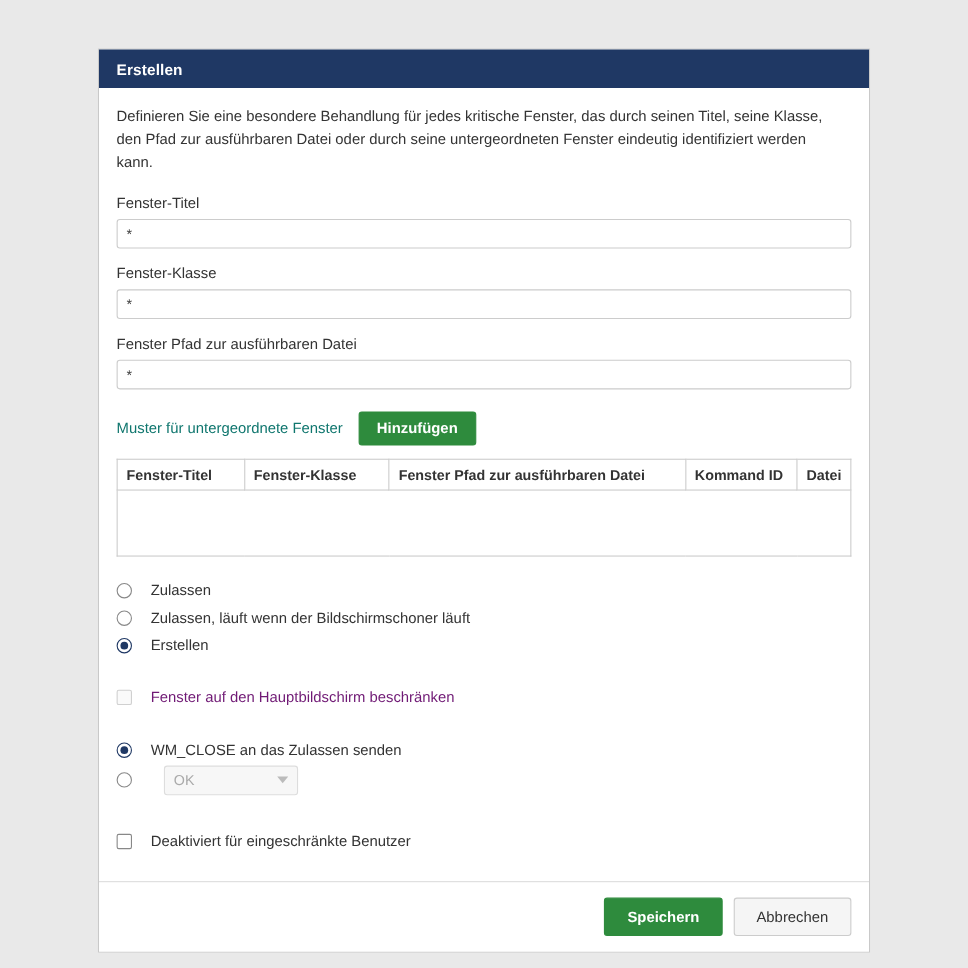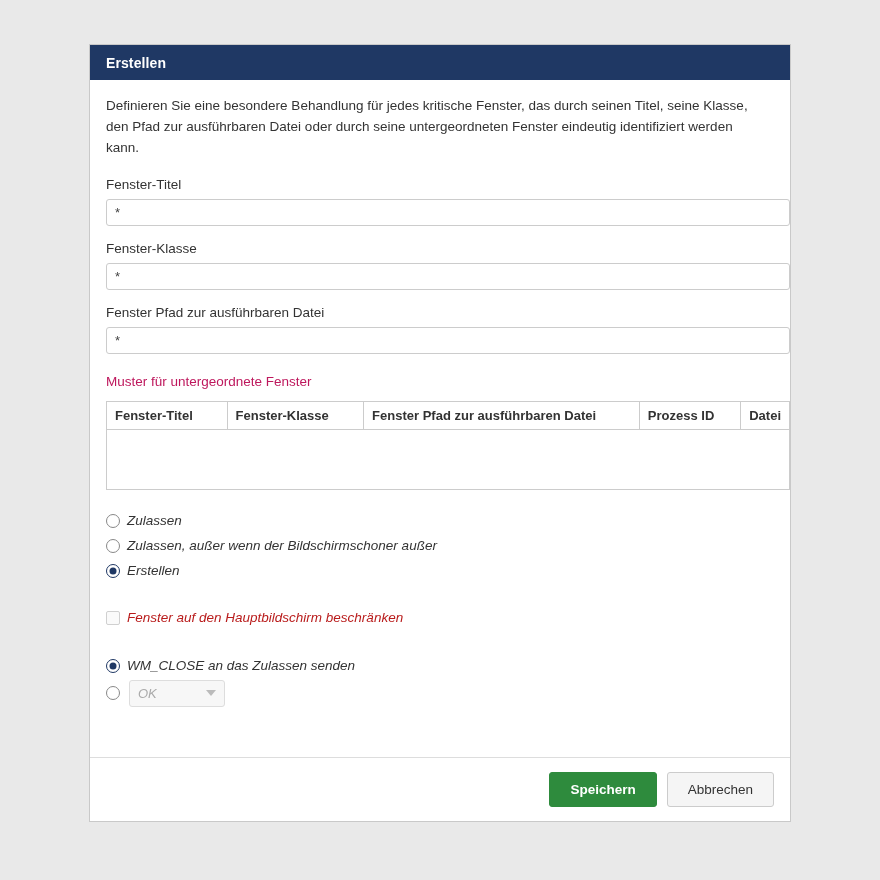--- a/index.html
+++ b/index.html
@@ -35,21 +35,21 @@
     padding: 0 16px;
     box-sizing: border-box;
   }
   .dialog-header .title {
     font-weight: bold;
     font-size: 14px;
     letter-spacing: 0.1px;
   }
 
   .dialog-body {
-    padding: 16px 0 22px 16px;
+    padding: 16px 16px 22px 16px;
     box-sizing: border-box;
   }
 
   .intro {
     font-size: 13.5px;
     line-height: 1.55;
     color: #333;
     margin: 0 0 18px 0;
     max-width: 660px;
   }
@@ -77,21 +77,21 @@
   }
 
   .pattern-row {
     display: flex;
     align-items: center;
     gap: 14px;
     margin: 20px 0 12px 0;
   }
   .pattern-row .label {
     font-size: 13.5px;
-    color: #be185d;
+    color: #0f766e;
   }
   .btn-green {
     background: #2e8b3d;
     color: #ffffff;
     border: 1px solid #2e8b3d;
     border-radius: 3px;
     font-family: "Liberation Sans", sans-serif;
     font-size: 13.5px;
     font-weight: bold;
     padding: 7px 16px;
@@ -117,31 +117,30 @@
     border: 1px solid #cccccc;
     border-top: none;
     height: 57px;
     background: #ffffff;
   }
 
   .radio-group { margin-bottom: 8px; }
   .opt-row {
     display: flex;
     align-items: center;
-    gap: 7px;
+    gap: 17px;
     min-height: 22px;
     margin: 3px 0;
-    font-style: italic;
   }
   .opt-row .opt-label {
     font-size: 13.5px;
     color: #333;
     line-height: 1.2;
   }
-  .opt-row.disabled .opt-label { color: #b91c1c; }
+  .opt-row.disabled .opt-label { color: #701a75; }
 
   .radio {
     width: 14px;
     height: 14px;
     border: 1px solid #888;
     border-radius: 50%;
     background: #fff;
     box-sizing: border-box;
     flex: 0 0 auto;
     position: relative;
@@ -170,22 +169,22 @@
     border-radius: 2px;
     cursor: pointer;
   }
   .checkbox.disabled { border-color: #d0d0d0; background: #fafafa; cursor: default; }
 
   .spacer-12 { height: 14px; }
   .spacer-18 { height: 20px; }
 
   .select-wrap {
     position: relative;
-    margin-left: 2px;
-    width: 96px;
+    margin-left: 12px;
+    width: 122px;
     height: 27px;
   }
   .select-box {
     width: 100%;
     height: 100%;
     box-sizing: border-box;
     border: 1px solid #dddddd;
     border-radius: 3px;
     background: #f7f7f7;
     color: #aaaaaa;
@@ -258,47 +257,48 @@
       <input class="text-input" type="text" value="*" style="">
     </div>
 
     <div class="field-block">
       <div class="field-label">Fenster Pfad zur ausführbaren Datei</div>
       <input class="text-input" type="text" value="*" style="">
     </div>
 
     <div class="pattern-row">
       <span class="label">Muster für untergeordnete Fenster</span>
+      <button class="btn-green">Hinzufügen</button>
     </div>
 
     <table class="child-table">
       <thead>
         <tr>
           <th style="width:106px">Fenster-Titel</th>
           <th style="width:122px">Fenster-Klasse</th>
           <th style="width:262px">Fenster Pfad zur ausführbaren Datei</th>
-          <th style="width:86px">Prozess ID</th>
+          <th style="width:86px">Kommand ID</th>
           <th>Datei</th>
         </tr>
       </thead>
       <tbody>
         <tr>
           <td class="empty-cell" colspan="5"></td>
         </tr>
       </tbody>
     </table>
 
     <div class="radio-group">
       <div class="opt-row">
         <span class="radio"></span>
         <span class="opt-label">Zulassen</span>
       </div>
       <div class="opt-row">
         <span class="radio"></span>
-        <span class="opt-label">Zulassen, außer wenn der Bildschirmschoner außer</span>
+        <span class="opt-label">Zulassen, läuft wenn der Bildschirmschoner läuft</span>
       </div>
       <div class="opt-row">
         <span class="radio checked"></span>
         <span class="opt-label">Erstellen</span>
       </div>
     </div>
 
     <div class="spacer-12"></div>
 
     <div class="opt-row disabled">
@@ -317,20 +317,24 @@
         <span class="radio"></span>
         <span class="select-wrap">
           <span class="select-box">OK</span>
           <span class="select-caret"></span>
         </span>
       </div>
     </div>
 
     <div class="spacer-18"></div>
 
+    <div class="opt-row">
+      <span class="checkbox"></span>
+      <span class="opt-label">Deaktiviert für eingeschränkte Benutzer</span>
+    </div>
 
   </div>
 
   <div class="dialog-footer">
     <button class="btn-save">Speichern</button>
     <button class="btn-cancel">Abbrechen</button>
   </div>
 
 </div>
 

